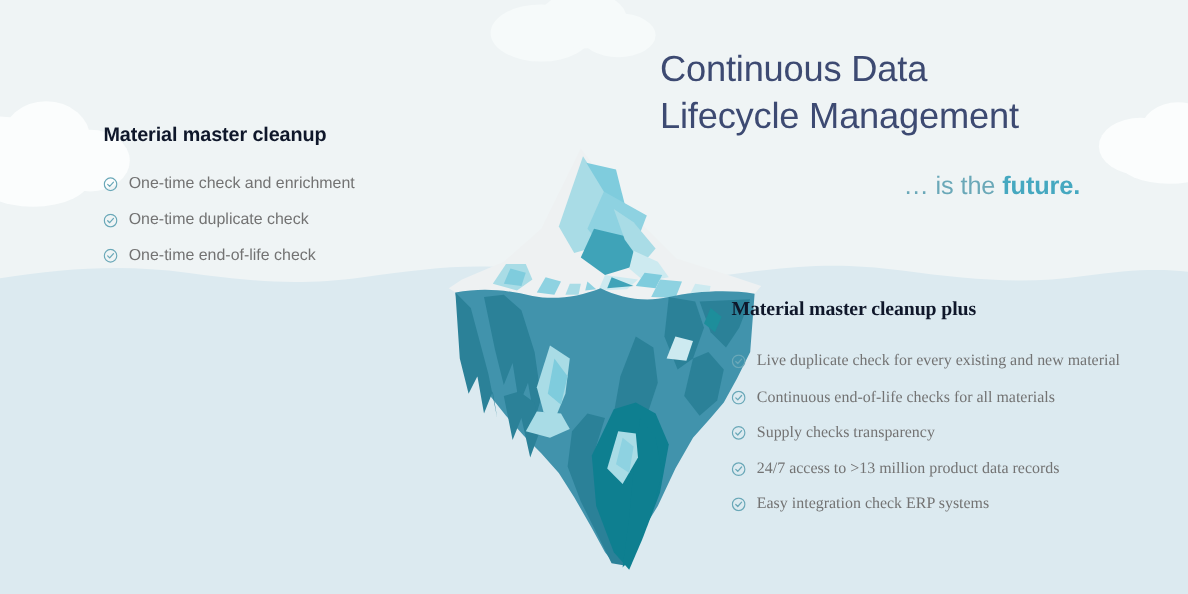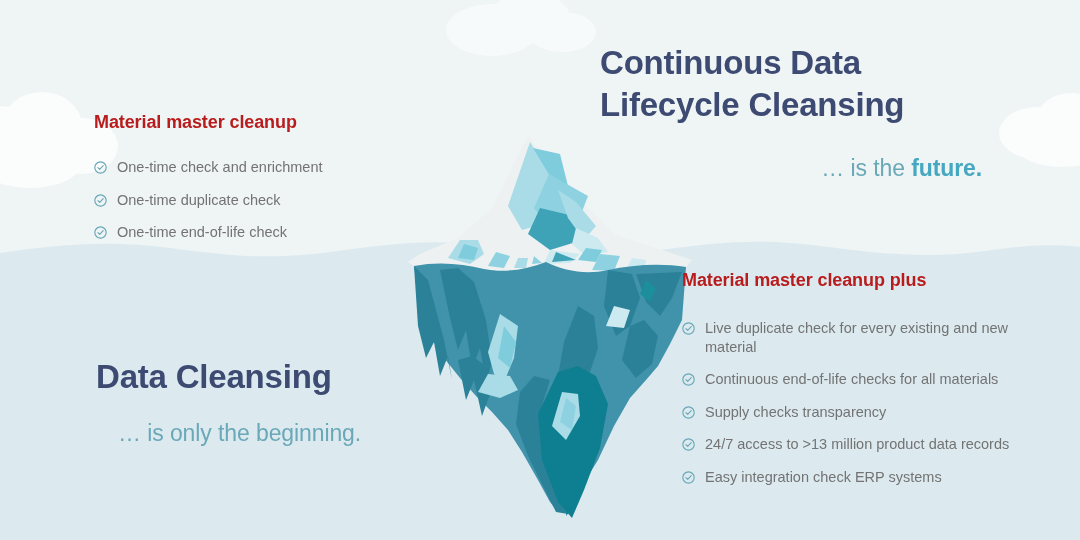--- a/index.html
+++ b/index.html
@@ -37,38 +37,38 @@
     top: 130px;
     width: 300px;
     height: 400px;
   }
   
   .tblock { position: absolute; }
   h1.title {
     margin: 0;
     color: #3d4a72;
     font-size: 33px;
-    font-weight: bold;
+    font-weight: normal;
     line-height: 1.26;
     letter-spacing: -0.2px;
   }
   .subtitle {
     margin: 0;
     font-size: 23px;
     color: #6aa8b8;
     font-weight: normal;
     letter-spacing: -0.1px;
   }
   .subtitle .accent {
     color: #45a8c0;
     font-weight: bold;
   }
   h2.heading {
     margin: 0;
-    color: #b91c1c;
+    color: #0f172a;
     font-size: 18px;
     font-weight: bold;
     letter-spacing: -0.1px;
   }
   ul.bullets {
     list-style: none;
     margin: 0;
     padding: 0;
   }
   ul.bullets li {
@@ -191,21 +191,21 @@
       <path d="M88,244 L78,262 L100,268 L118,260 L110,246 Z" fill="#a9dce6"></path>
       <path d="M162,262 L152,296 L166,310 L180,286 L178,264 Z" fill="#a9dce6"></path>
       <path d="M166,268 L160,292 L172,300 L176,276 Z" fill="#8ed2e1"></path>
       <path d="M214,176 L206,196 L224,198 L230,180 Z" fill="#cdeaf0"></path>
     </g>
   </svg>
 
   <div class="tblock" style="left:600px; top:42px; width:420px;">
     <h1 class="title">
       <span>Continuous Data</span><br>
-      <span>Lifecycle Cleansing</span>
+      <span>Lifecycle Management</span>
     </h1>
   </div>
   <div class="tblock" style="left:600px; top:155px; width:382px; text-align:right;">
     <p class="subtitle"><span>… is the </span><span class="accent">future.</span></p>
   </div>
 
   <div class="tblock" style="left:94px; top:112px; width:300px;">
     <h2 class="heading">Material master cleanup</h2>
     <ul class="bullets" id="left-list" style="margin-top:25px;">
       <li>
@@ -225,21 +225,21 @@
       <li>
         <svg class="check" viewBox="0 0 16 16">
           <circle cx="8" cy="8" r="7" fill="none" stroke="#6aa8b8" stroke-width="1.4"></circle>
           <path d="M4.8 8.2 L7 10.4 L11.3 5.6" fill="none" stroke="#6aa8b8" stroke-width="1.4" stroke-linecap="round" stroke-linejoin="round"></path>
         </svg>
         <span class="txt">One-time end-of-life check</span>
       </li>
     </ul>
   </div>
 
-  <div class="tblock" style="left:682px; top:270px; width:360px;">
+  <div class="tblock" style="left:665px; top:270px; width:360px;font-family:Liberation Serif, serif;">
     <h2 class="heading">Material master cleanup plus</h2>
     <ul class="bullets" id="right-list" style="margin-top:28px;">
       <li>
         <svg class="check" viewBox="0 0 16 16">
           <circle cx="8" cy="8" r="7" fill="none" stroke="#6aa8b8" stroke-width="1.4"></circle>
           <path d="M4.8 8.2 L7 10.4 L11.3 5.6" fill="none" stroke="#6aa8b8" stroke-width="1.4" stroke-linecap="round" stroke-linejoin="round"></path>
         </svg>
         <span class="txt">Live duplicate check for every existing and new material</span>
       </li>
       <li>
@@ -266,18 +266,14 @@
       <li>
         <svg class="check" viewBox="0 0 16 16">
           <circle cx="8" cy="8" r="7" fill="none" stroke="#6aa8b8" stroke-width="1.4"></circle>
           <path d="M4.8 8.2 L7 10.4 L11.3 5.6" fill="none" stroke="#6aa8b8" stroke-width="1.4" stroke-linecap="round" stroke-linejoin="round"></path>
         </svg>
         <span class="txt">Easy integration check ERP systems</span>
       </li>
     </ul>
   </div>
 
-  <div class="tblock" style="left:96px; top:356px; width:360px;">
-    <h1 class="title">Data Cleansing</h1>
-    <p class="subtitle" style="margin-top:22px; margin-left:22px;">… is only the beginning.</p>
-  </div>
 
 </div>
 
 </body></html>

